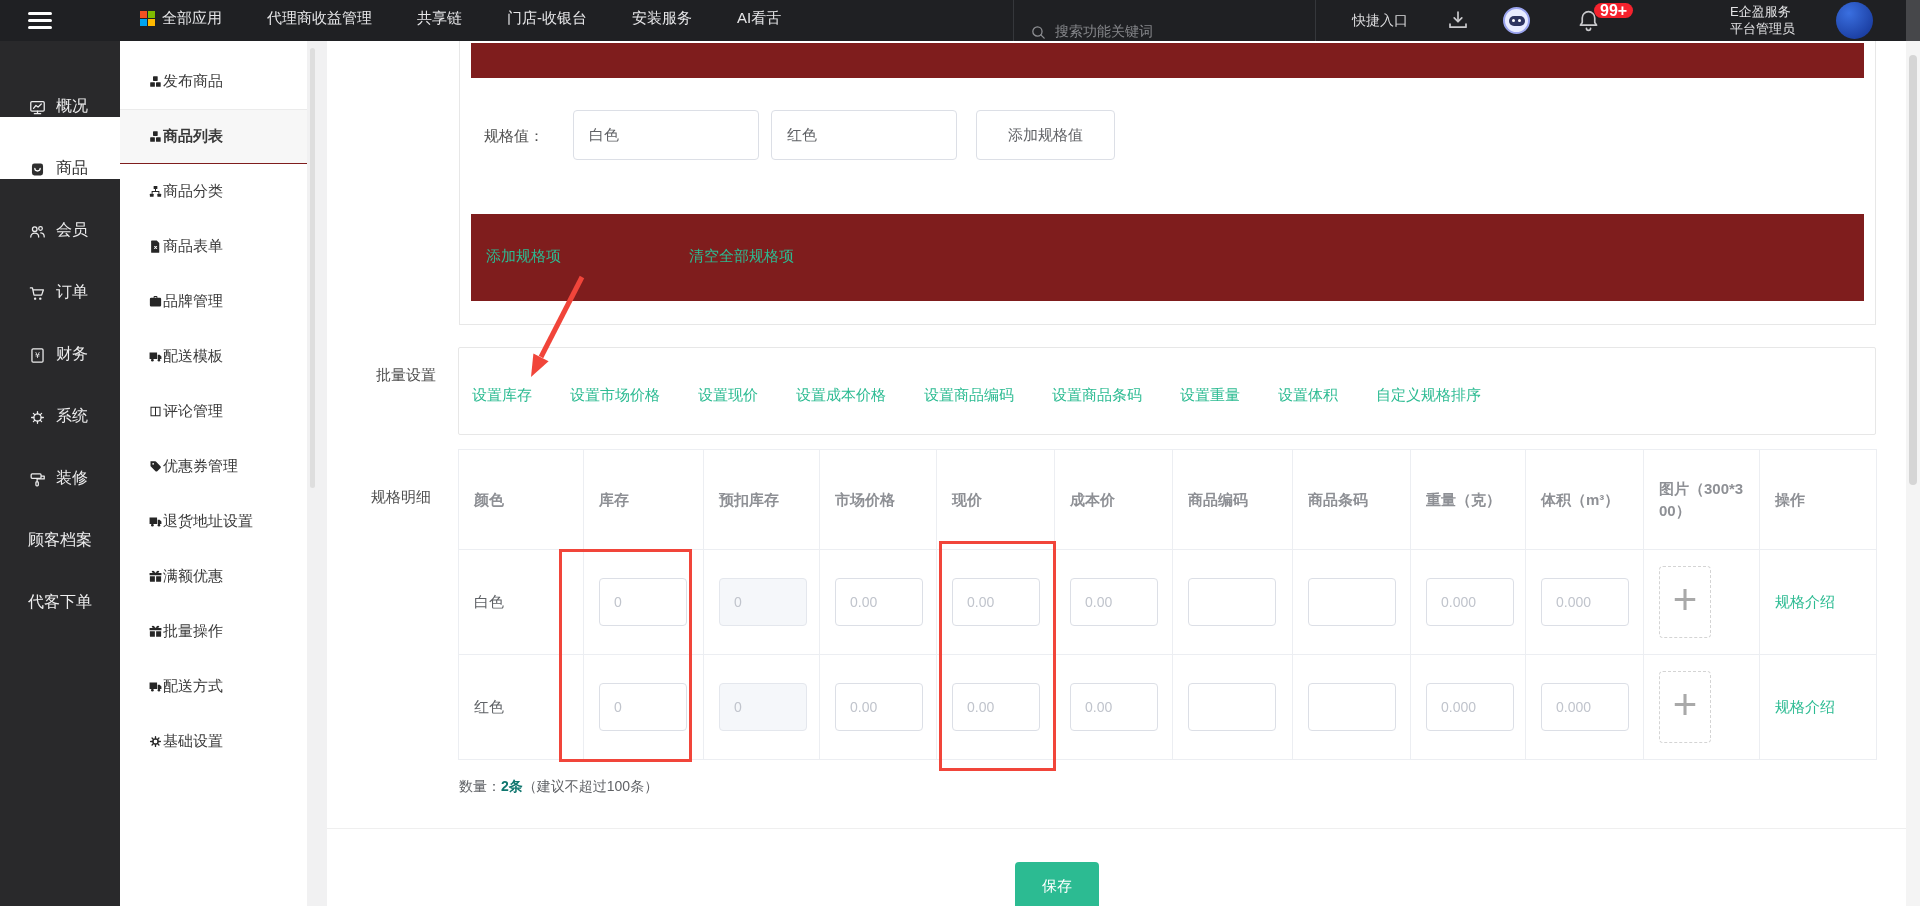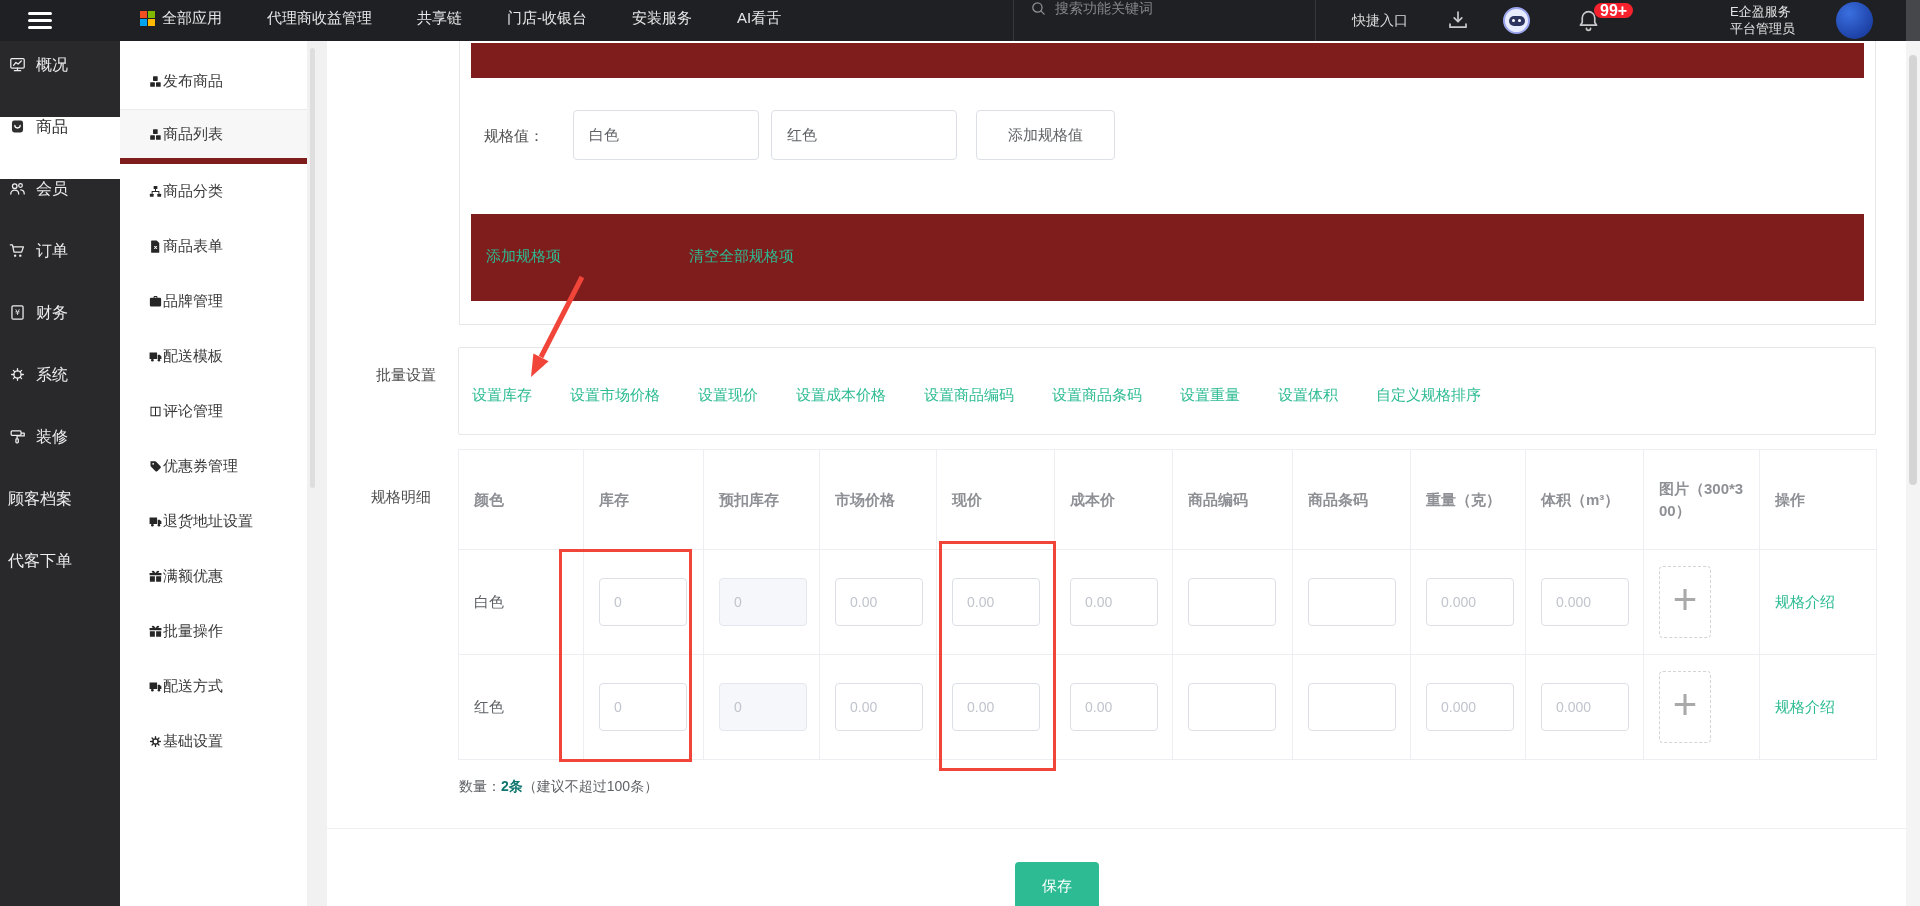--- a/index.html
+++ b/index.html
@@ -9,43 +9,43 @@
   
   .topbar{position:absolute;left:0;top:0;width:1920px;height:41px;background:#1f2023;color:#e6e6e8;z-index:20}
   .burger{position:absolute;left:28px;top:12px;width:24px;height:17px;cursor:pointer}
   .burger i{display:block;height:3px;background:#fff;border-radius:2px;margin-bottom:4px}
   .top-menu{position:absolute;left:140px;top:0;height:37px;display:flex;align-items:center;gap:45px}
   .top-menu .mi{display:flex;align-items:center;gap:7px;font-size:15px;cursor:pointer;white-space:nowrap}
   .grid-ic{display:grid;grid-template-columns:7px 7px;grid-template-rows:7px 7px;gap:1px}
   .grid-ic b{display:block}
   .grid-ic b:nth-child(1){background:#f25022}.grid-ic b:nth-child(2){background:#7fba00}
   .grid-ic b:nth-child(3){background:#00a4ef}.grid-ic b:nth-child(4){background:#ffb900}
-  .search{position:absolute;left:1013px;top:0;width:303px;height:41px;border-left:1px solid #35373b;border-right:1px solid #35373b;display:flex;align-items:flex-start;padding-left:16px;gap:8px;cursor:text}
+  .search{position:absolute;left:1013px;top:0;width:303px;height:41px;border-left:1px solid #35373b;border-right:1px solid #35373b;display:flex;align-items:flex-end;padding-left:16px;gap:8px;cursor:text}
   .search span{font-size:14px;color:#85868a}
   .quick{position:absolute;left:1352px;top:0;height:41px;display:flex;align-items:center;font-size:14px;color:#dcdcde;cursor:pointer}
   .tb-ic{position:absolute;top:8px;cursor:pointer}
   .robot{position:absolute;left:1503px;top:7px;width:27px;height:27px;border-radius:50%;background:#e9ecff;border:2px solid #9aa4ee;display:flex;align-items:center;justify-content:center;cursor:pointer}
   .robot-face{width:16px;height:10px;border-radius:5px;background:#2e3460;display:flex;gap:3px;align-items:center;justify-content:center}
   .robot-face i{width:3px;height:3px;border-radius:50%;background:#fff}
   .badge{position:absolute;left:1594px;top:3px;background:#f5222d;color:#fff;font-size:16px;line-height:15px;padding:0 6px;border-radius:8px;font-weight:bold}
   .who{position:absolute;left:1730px;top:3px;width:100px;font-size:13px;line-height:17px;color:#e3e3e5}
   .avatar{position:absolute;left:1836px;top:2px;width:37px;height:37px;border-radius:50%;background:radial-gradient(circle at 35% 30%,#3a6fe0,#12308f);cursor:pointer}
   .tb-edge{position:absolute;left:1906px;top:0;width:14px;height:41px;background:#46474a}
 
   
   .sidebar{position:absolute;left:0;top:41px;width:120px;height:865px;background:#29292b;padding-top:14px;z-index:10}
-  .nav-item{height:62px;display:flex;align-items:flex-start;gap:9px;padding-left:8px;color:#ededee;font-size:16px;cursor:pointer;white-space:nowrap}
+  .nav-item{height:62px;display:flex;align-items:flex-end;gap:9px;padding-left:28px;color:#ededee;font-size:16px;cursor:pointer;white-space:nowrap}
   .nav-item svg{flex:0 0 auto}
   .nav-item.active{background:#fff;color:#2f2f2f}
 
   
   .submenu{position:absolute;left:120px;top:41px;width:187px;height:865px;background:#fff;padding-top:13px;z-index:9}
   .sm-item{height:55px;display:flex;align-items:center;padding-left:28px;font-size:15px;color:#3a3a3a;cursor:pointer;white-space:nowrap}
   .sm-item svg{flex:0 0 auto;color:#262626}
-  .sm-item.active{background:#f7f7f7;border-top:1px solid #ebebeb;border-bottom:6px solid #7f1d1d;font-weight:normal}
+  .sm-item.active{background:#f7f7f7;border-top:1px solid #ebebeb;border-bottom:1px solid #7f1d1d;font-weight:bold}
 
   
   .gutter{position:absolute;left:307px;top:41px;width:20px;height:865px;background:#f1f1f2}
   .gutter-thumb{position:absolute;left:310px;top:48px;width:5px;height:440px;background:#dedede;border-radius:3px}
   .vscroll{position:absolute;left:1906px;top:41px;width:14px;height:865px;background:#f4f4f4}
   .vthumb{position:absolute;left:1909px;top:55px;width:8px;height:430px;background:#d5d5d5;border-radius:4px}
 
   
   .card1{position:absolute;left:459px;top:41px;width:1417px;height:284px;border:1px solid #e7e7e7;border-top:none;background:#fff}
   .strip{position:absolute;left:471px;width:1393px;background:#7f1d1d}

